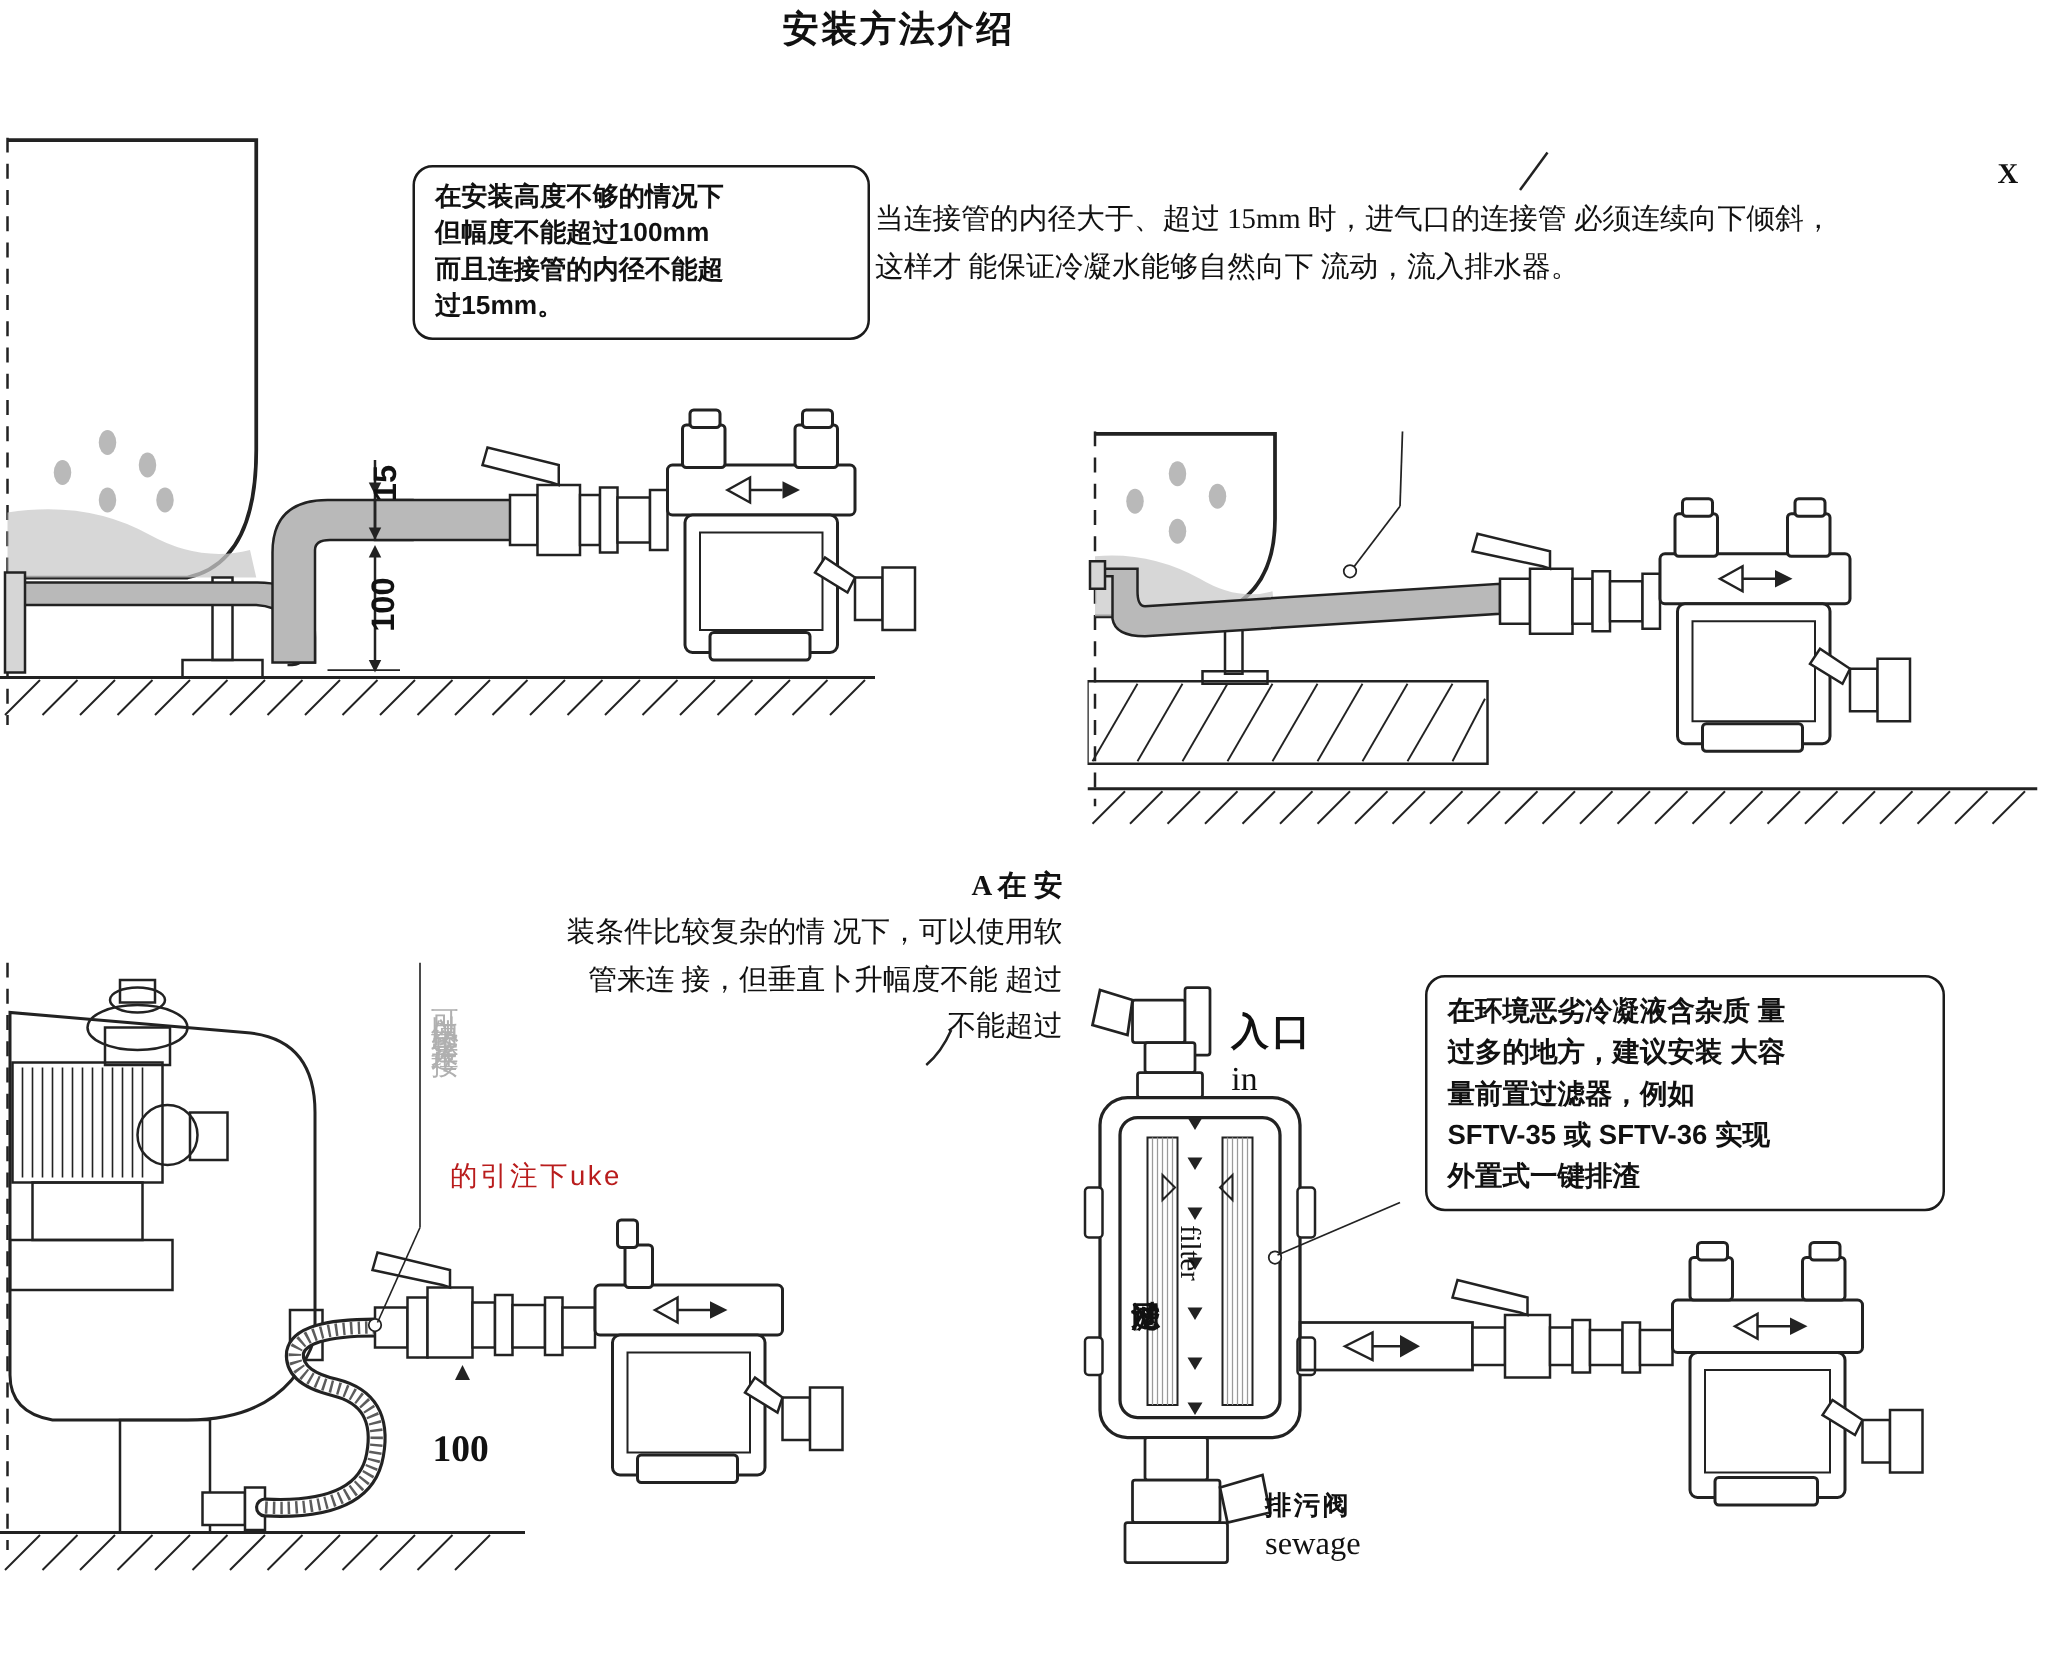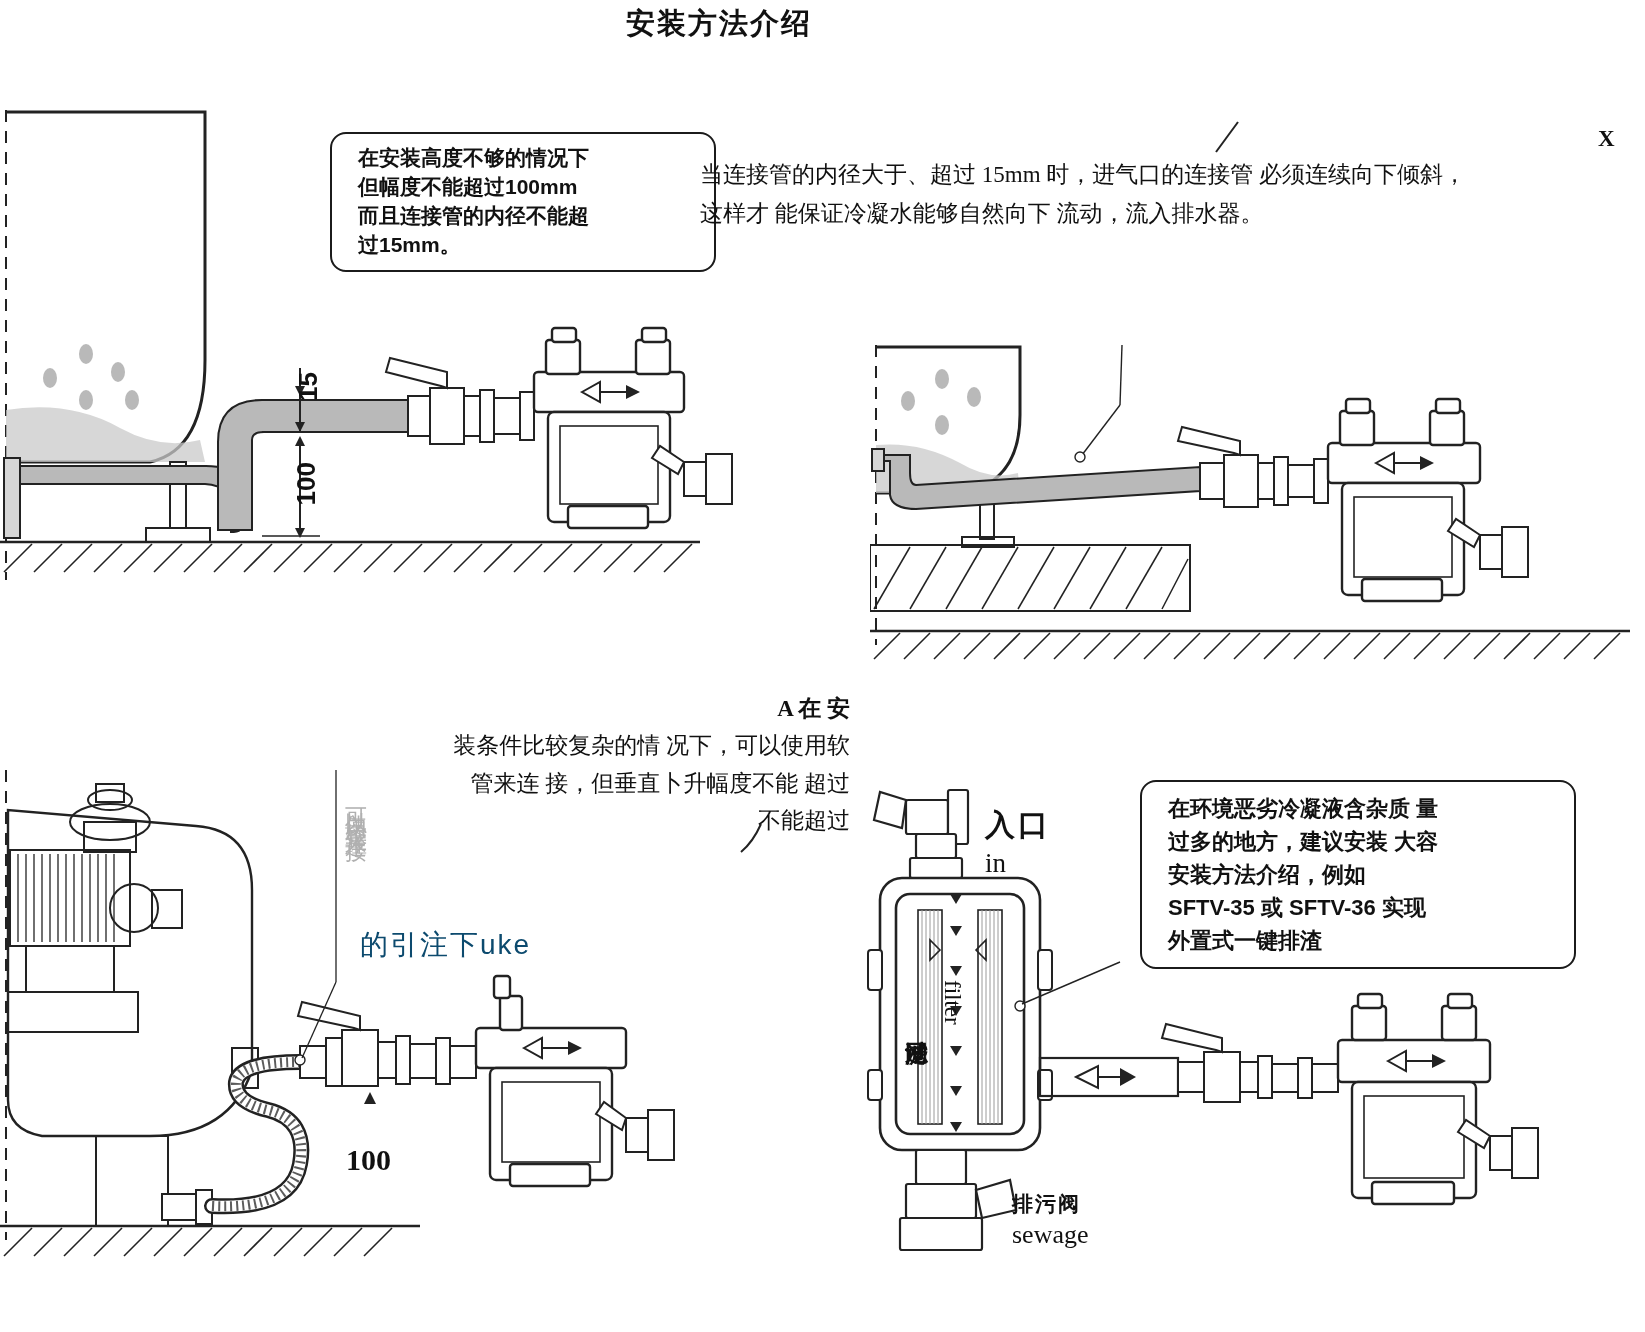--- a/index.html
+++ b/index.html
@@ -6,21 +6,21 @@
   body{width:1645px;height:1332px;position:relative;overflow:hidden;
        font-family:"Liberation Serif",serif;color:#111;}
   .abs{position:absolute;}
   #title{top:4px;left:0;width:1438px;text-align:center;font-size:29px;font-weight:bold;
          font-family:"Liberation Serif",serif;letter-spacing:2px;}
   
   .cn{font-family:"Liberation Sans",sans-serif;}
   .serif{font-family:"Liberation Serif",serif;}
   
   .bubble{position:absolute;border:2px solid #1b1b1b;border-radius:16px;background:#fff;
-          padding:10px 26px;font-size:21px;line-height:1.38;font-family:"Liberation Sans",sans-serif;
+          padding:10px 16px;font-size:21px;line-height:1.38;font-family:"Liberation Sans",sans-serif;
           font-weight:bold;color:#111;}
   .bubble .tail{position:absolute;width:0;height:0;}
   
   .txt{position:absolute;font-size:22px;line-height:1.45;color:#111;}
   svg{display:block;}
 </style>
 </head>
 <body>
 
 <div id="title" class="abs">安装方法介绍</div>
@@ -342,21 +342,21 @@
     </g>
     <path d="M626 348 L604 332 L596 344 L622 360 Z" fill="#fff" stroke="#222" stroke-width="2"></path>
 
     <circle cx="300" cy="290" r="5" fill="#fff" stroke="#222" stroke-width="1.4"></circle>
     <line x1="302" y1="288" x2="336" y2="212" stroke="#222" stroke-width="1.3"></line>
     <line x1="336" y1="212" x2="336" y2="0" stroke="#222" stroke-width="1.3"></line>
   </svg>
 </div>
 
 <div class="txt cn" style="left:340px;top:790px;font-size:22px;color:#b0b0b0;writing-mode:vertical-rl;letter-spacing:4px;">可以使用软管来连接</div>
-<div class="txt cn" style="left:360px;top:925px;font-size:28px;color:#0c4a6e;letter-spacing:2px;">的引注下uke</div>
+<div class="txt cn" style="left:360px;top:925px;font-size:22px;color:#b91c1c;letter-spacing:2px;">的引注下uke</div>
 <div class="txt serif" style="left:346px;top:1138px;font-size:30px;font-weight:bold;">100</div>
 
 <div class="abs" style="left:860px;top:770px;width:785px;height:530px;">
   <svg width="785" height="530" viewBox="0 0 785 530">
 
     <g stroke="#222" stroke-width="2.2" fill="#fff">
       <rect x="46" y="30" width="42" height="34" rx="2"></rect>
       <rect x="88" y="20" width="20" height="54" rx="2"></rect>
       <rect x="56" y="64" width="40" height="24" rx="2"></rect>
       <rect x="50" y="88" width="52" height="20" rx="2"></rect>
@@ -458,20 +458,20 @@
 </div>
 
 <div class="abs" style="left:1012px;top:1190px;">
   <div class="cn" style="font-size:21px;font-weight:bold;letter-spacing:2px;">排污阀</div>
   <div class="serif" style="font-size:26px;margin-top:2px;">sewage</div>
 </div>
 
 <div class="bubble" style="left:1140px;top:780px;width:380px;font-size:22px;line-height:1.5;">
   <div>在环境恶劣冷凝液含杂质 量</div>
   <div>过多的地方，建议安装 大容</div>
-  <div>安装方法介绍，例如</div>
+  <div>量前置过滤器，例如</div>
   <div>SFTV-35 或 SFTV-36 实现</div>
   <div>外置式一键排渣</div>
   <svg class="tail" style="left:-38px;top:calc(100% - 30px);" width="50" height="40">
     <path d="M46 2 L46 34 L6 30 Z" fill="#fff" stroke="#1b1b1b" stroke-width="2"></path>
     <line x1="46" y1="2" x2="46" y2="34" stroke="#fff" stroke-width="4"></line>
   </svg>
 </div>
 
 </body></html>

